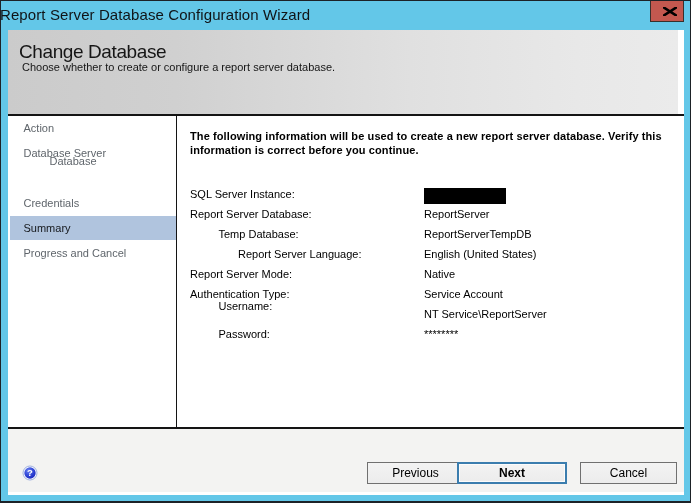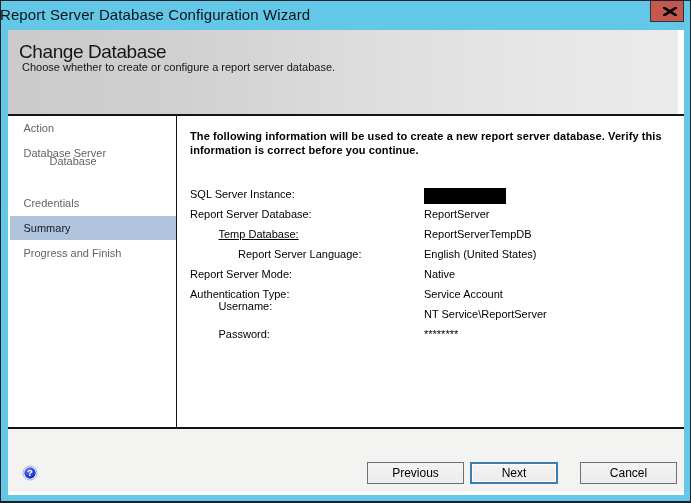--- a/index.html
+++ b/index.html
@@ -30,21 +30,21 @@
 #intro { left:190px; top:129px; font-size:11px; line-height:14px; color:#000; letter-spacing:0.1px;font-weight:bold; }
 .lbl { left:190px; height:20px; line-height:20px; font-size:11px; color:#000; }
 .lbl2 { left:218.5px; height:20px; line-height:20px; font-size:11px; color:#000; }
 .val { left:424px; height:20px; line-height:20px; font-size:11px; color:#000; }
 #redact { left:424px; top:188px; width:82px; height:15.5px; background:#000; }
 
 #hline2 { left:8px; top:427.1px; width:676px; height:2px; background:#141414; }
 #footer { left:8px; top:429.1px; width:676px; height:62.5px; background:#f3f3f2; }
 .btn { top:462px; width:97px; height:22px; background:linear-gradient(#f3f3f3,#ececec);
   border:1px solid #707070; font-size:12px; color:#000; text-align:center; line-height:20px; }
-#btnNext { left:470px; border:2px solid #3b7dae; line-height:18px; width:88px; box-shadow:inset 0 0 0 1px #fbfbfb; }
+#btnNext { left:457px; border:2px solid #3b7dae; line-height:18px; width:110px; box-shadow:inset 0 0 0 1px #fbfbfb;font-weight:bold; }
 #btnPrev { left:367px; }
 #btnCancel { left:580px; }
 #help { left:22px; top:465px; width:16px; height:16px; }
 </style>
 </head>
 <body>
 <div id="frame" class="abs"></div>
 <div id="title" class="abs">Report Server Database Configuration Wizard</div>
 <div id="closebtn" class="abs">
     <svg width="14" height="9" viewBox="0 0 14 9">
@@ -56,27 +56,27 @@
 <div id="hline1" class="abs"></div>
 <div id="htitle" class="abs">Change Database</div>
 <div id="hsub" class="abs">Choose whether to create or configure a report server database.</div>
 <div id="hl" class="abs"></div>
 <div id="divider" class="abs"></div>
 <div class="abs nav" style="top:115.5px;">Action</div>
 <div class="abs nav" style="top:140.5px;">Database Server</div>
 <div class="abs nav" style="top:149px;margin-left:26px;">Database</div>
 <div class="abs nav" style="top:190.5px;">Credentials</div>
 <div class="abs nav" id="nav5" style="top:215.5px;">Summary</div>
-<div class="abs nav" style="top:240.5px;">Progress and Finish</div>
+<div class="abs nav" style="top:240.5px;">Progress and Cancel</div>
 <div id="intro" class="abs">The following information will be used to create a new report server database. Verify this<br>information is correct before you continue.</div>
 <div class="abs lbl" style="top:184.0px;">SQL Server Instance:</div>
 <div id="redact" class="abs"></div>
 <div class="abs lbl" style="top:204.0px;">Report Server Database:</div>
 <div class="abs val" style="top:204.0px;">ReportServer</div>
-<div class="abs lbl2" style="top:224.0px;text-decoration:underline;">Temp Database:</div>
+<div class="abs lbl2" style="top:224.0px;">Temp Database:</div>
 <div class="abs val" style="top:224.0px;">ReportServerTempDB</div>
 <div class="abs lbl" style="top:244.0px;padding-left:48px;">Report Server Language:</div>
 <div class="abs val" style="top:244.0px;">English (United States)</div>
 <div class="abs lbl" style="top:264.0px;">Report Server Mode:</div>
 <div class="abs val" style="top:264.0px;">Native</div>
 <div class="abs lbl" style="top:284.0px;">Authentication Type:</div>
 <div class="abs val" style="top:284.0px;">Service Account</div>
 <div class="abs lbl2" style="top:296px;text-align:center;">Username:</div>
 <div class="abs val" style="top:304.0px;">NT Service\ReportServer</div>
 <div class="abs lbl2" style="top:324.0px;">Password:</div>

